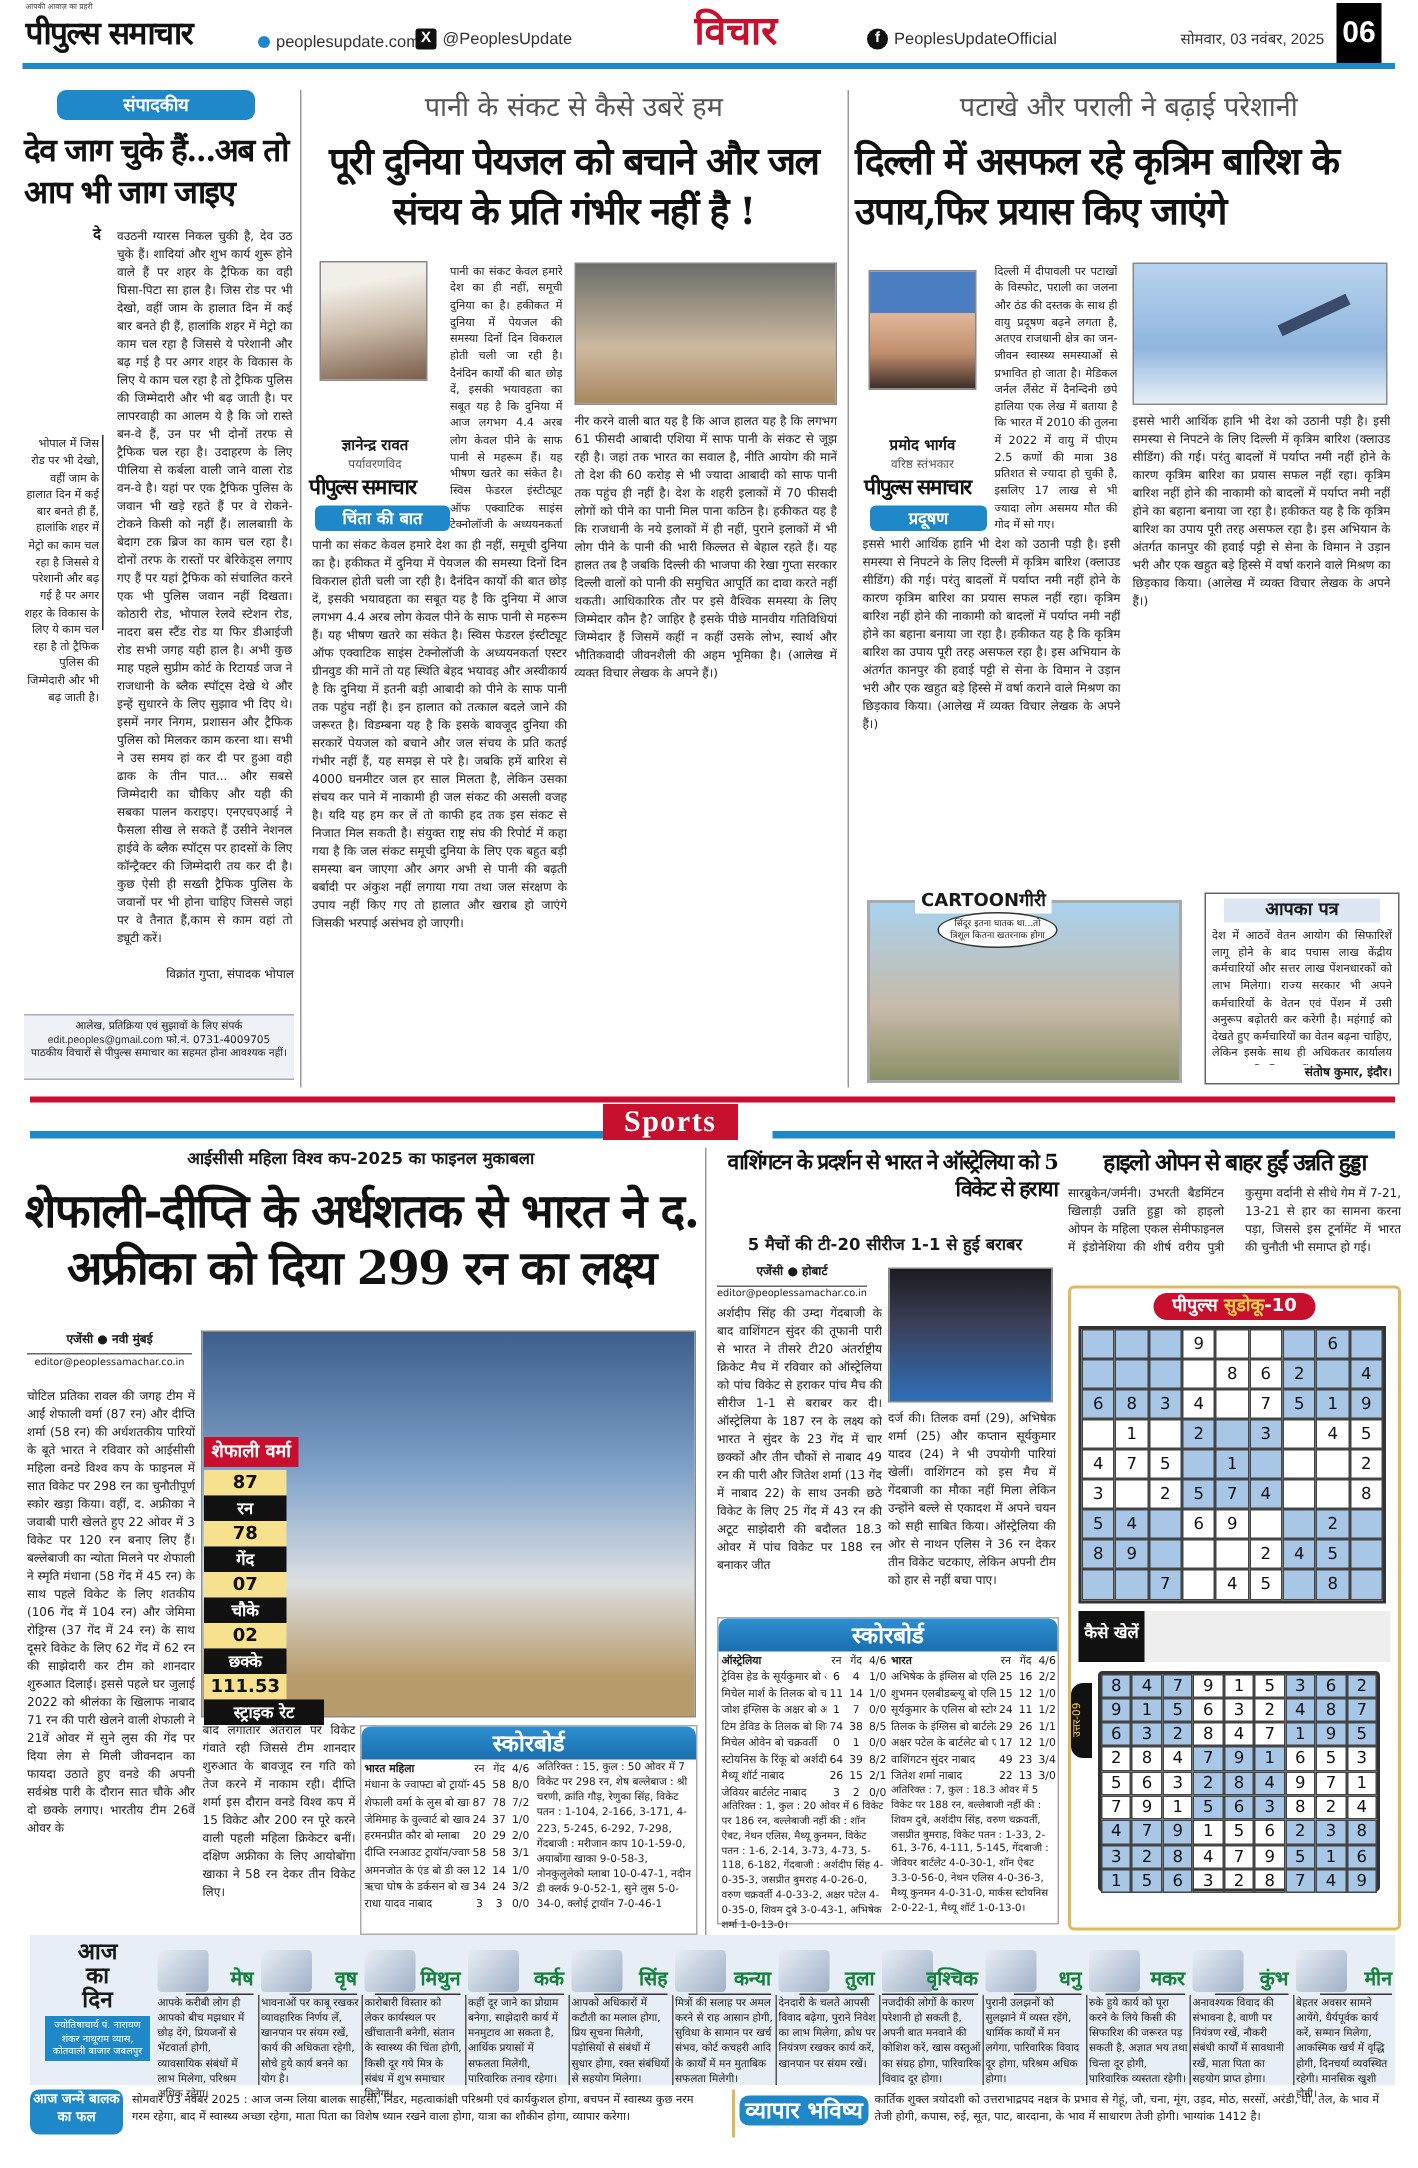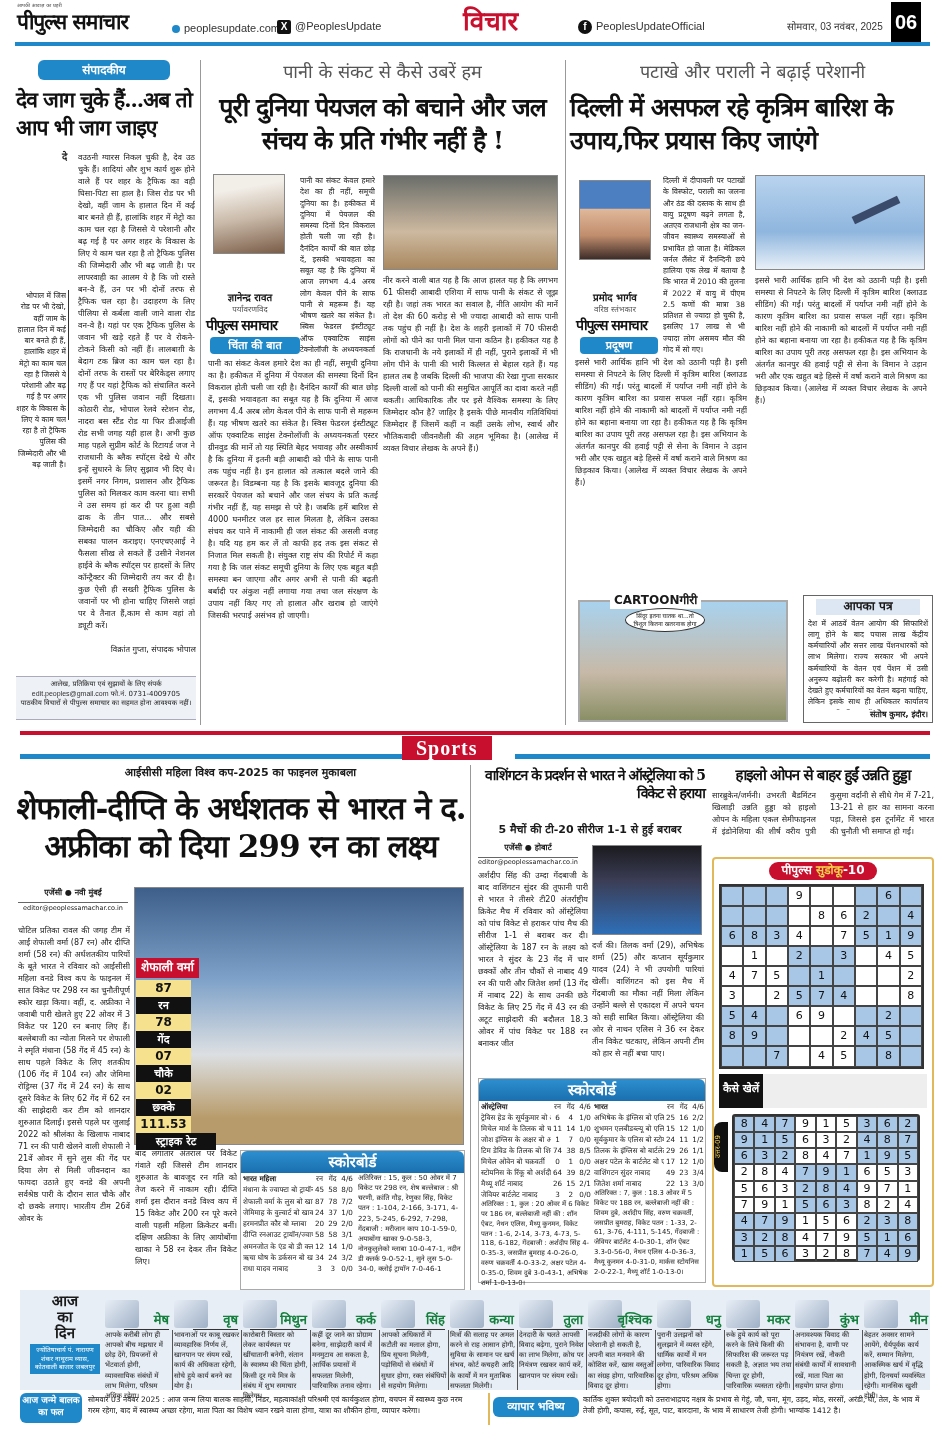--- a/index.html
+++ b/index.html
@@ -583,14 +583,14 @@
     <div class="rashi" style="left: 864px; width: 68px;">
       <div class="sign-img"></div>
       <div class="sign-name">मीन</div>
       <div class="sign-txt" style="width:66px;font-size:7px">बेहतर अवसर सामने आयेंगे, धैर्यपूर्वक कार्य करें, सम्मान मिलेगा, आकस्मिक खर्च में वृद्धि होगी, दिनचर्या व्यवस्थित रहेगी। मानसिक खुशी होगी।</div>
       <div style="position: absolute; left: -2px; top: 30px; width: 1px; height: 60px; background: rgb(85, 85, 85);"></div>
     </div>
   </div>
 <div class="abs badge-blue" style="left:20px;top:1393px;width:62px;height:30px;font-size:9px;line-height:1.3;padding-top:2px">आज जन्मे बालक का फल</div>
 <div class="abs" style="left:88px;top:1394px;width:380px;font-size:7.5px;line-height:1.5">सोमवार 03 नवंबर 2025 : आज जन्म लिया बालक साहसी, निडर, महत्वाकांक्षी परिश्रमी एवं कार्यकुशल होगा, बचपन में स्वास्थ्य कुछ नरम गरम रहेगा, बाद में स्वास्थ्य अच्छा रहेगा, माता पिता का विशेष ध्यान रखने वाला होगा, यात्रा का शौकीन होगा, व्यापार करेगा।</div>
 <div class="abs" style="left:488px;top:1393px;width:2px;height:32px;background:#e2b95a"></div>
-<div class="abs badge-blue" style="left:493px;top:1397px;width:86px;height:20px;font-size:11px;line-height:20px">व्यापार भविष्य</div>
+<div class="abs badge-blue" style="left:493px;top:1397px;width:86px;height:20px;font-size:15px;line-height:20px">व्यापार भविष्य</div>
 <div class="abs" style="left:583px;top:1394px;width:350px;font-size:7.5px;line-height:1.5">कार्तिक शुक्ल त्रयोदशी को उत्तराभाद्रपद नक्षत्र के प्रभाव से गेहूं, जौ, चना, मूंग, उड़द, मोठ, सरसों, अरंडी, घी, तेल, के भाव में तेजी होगी, कपास, रुई, सूत, पाट, बारदाना, के भाव में साधारण तेजी होगी। भाग्यांक 1412 है।</div>
 
 </body></html>

